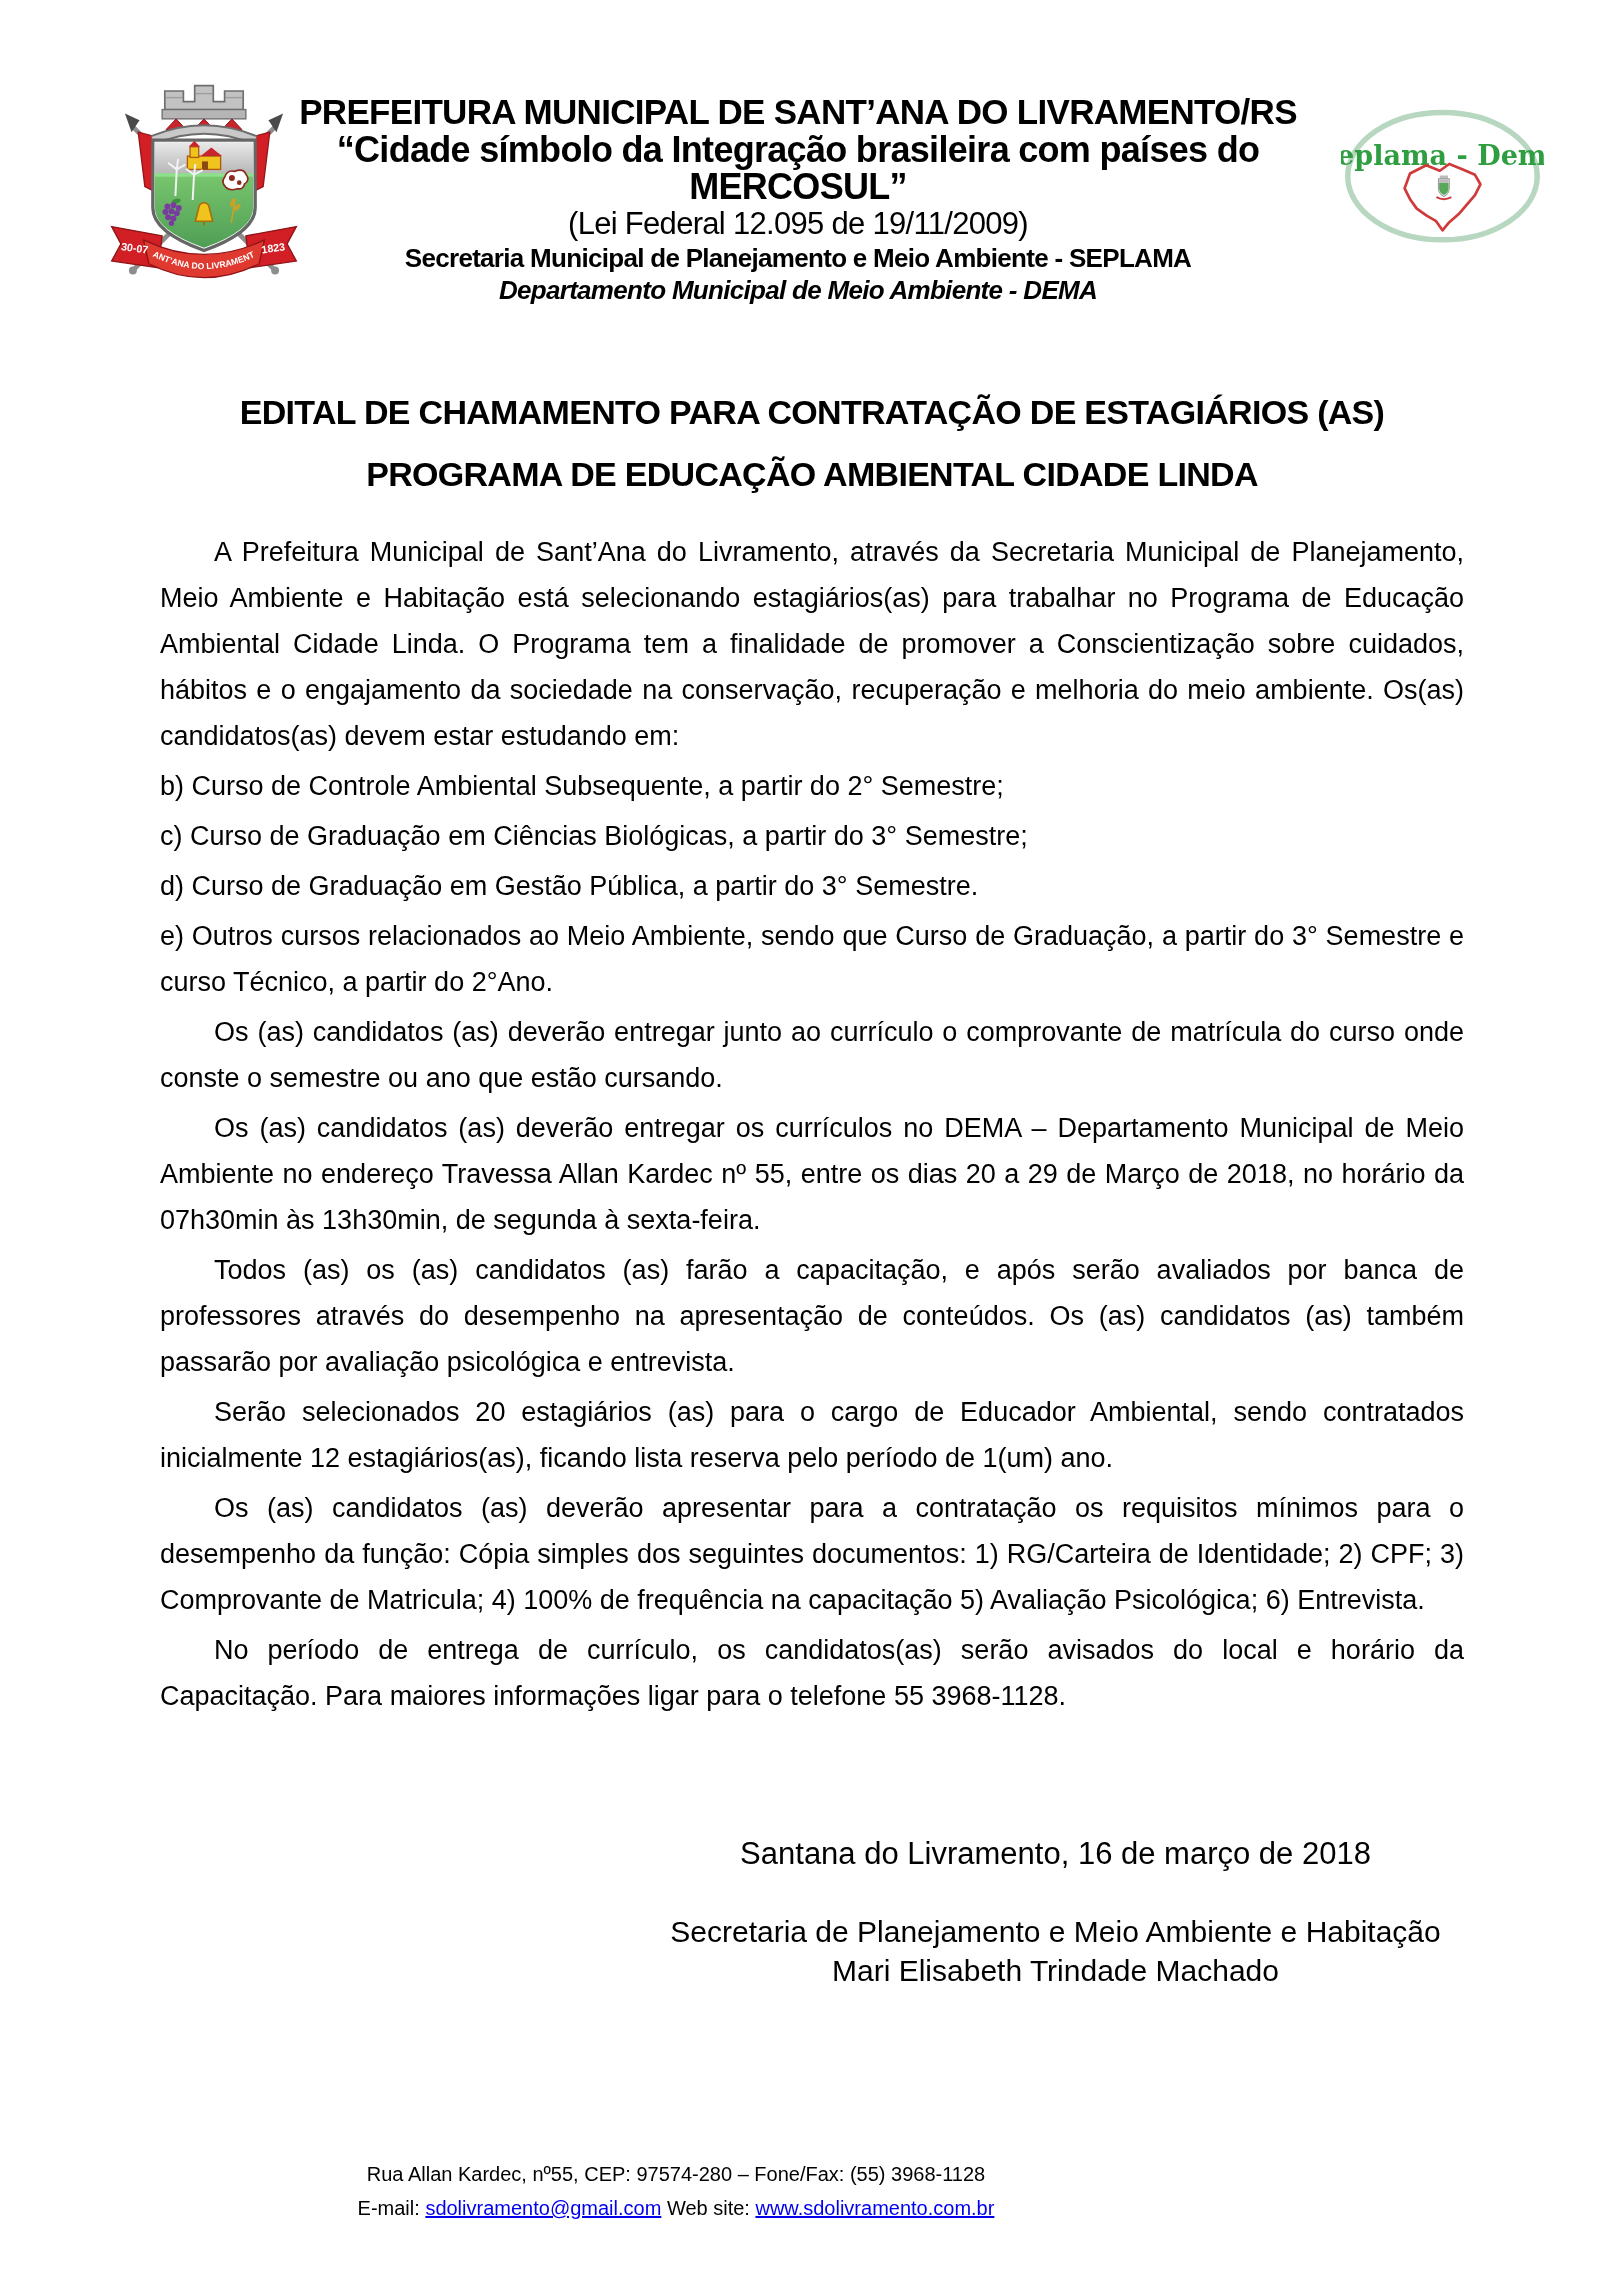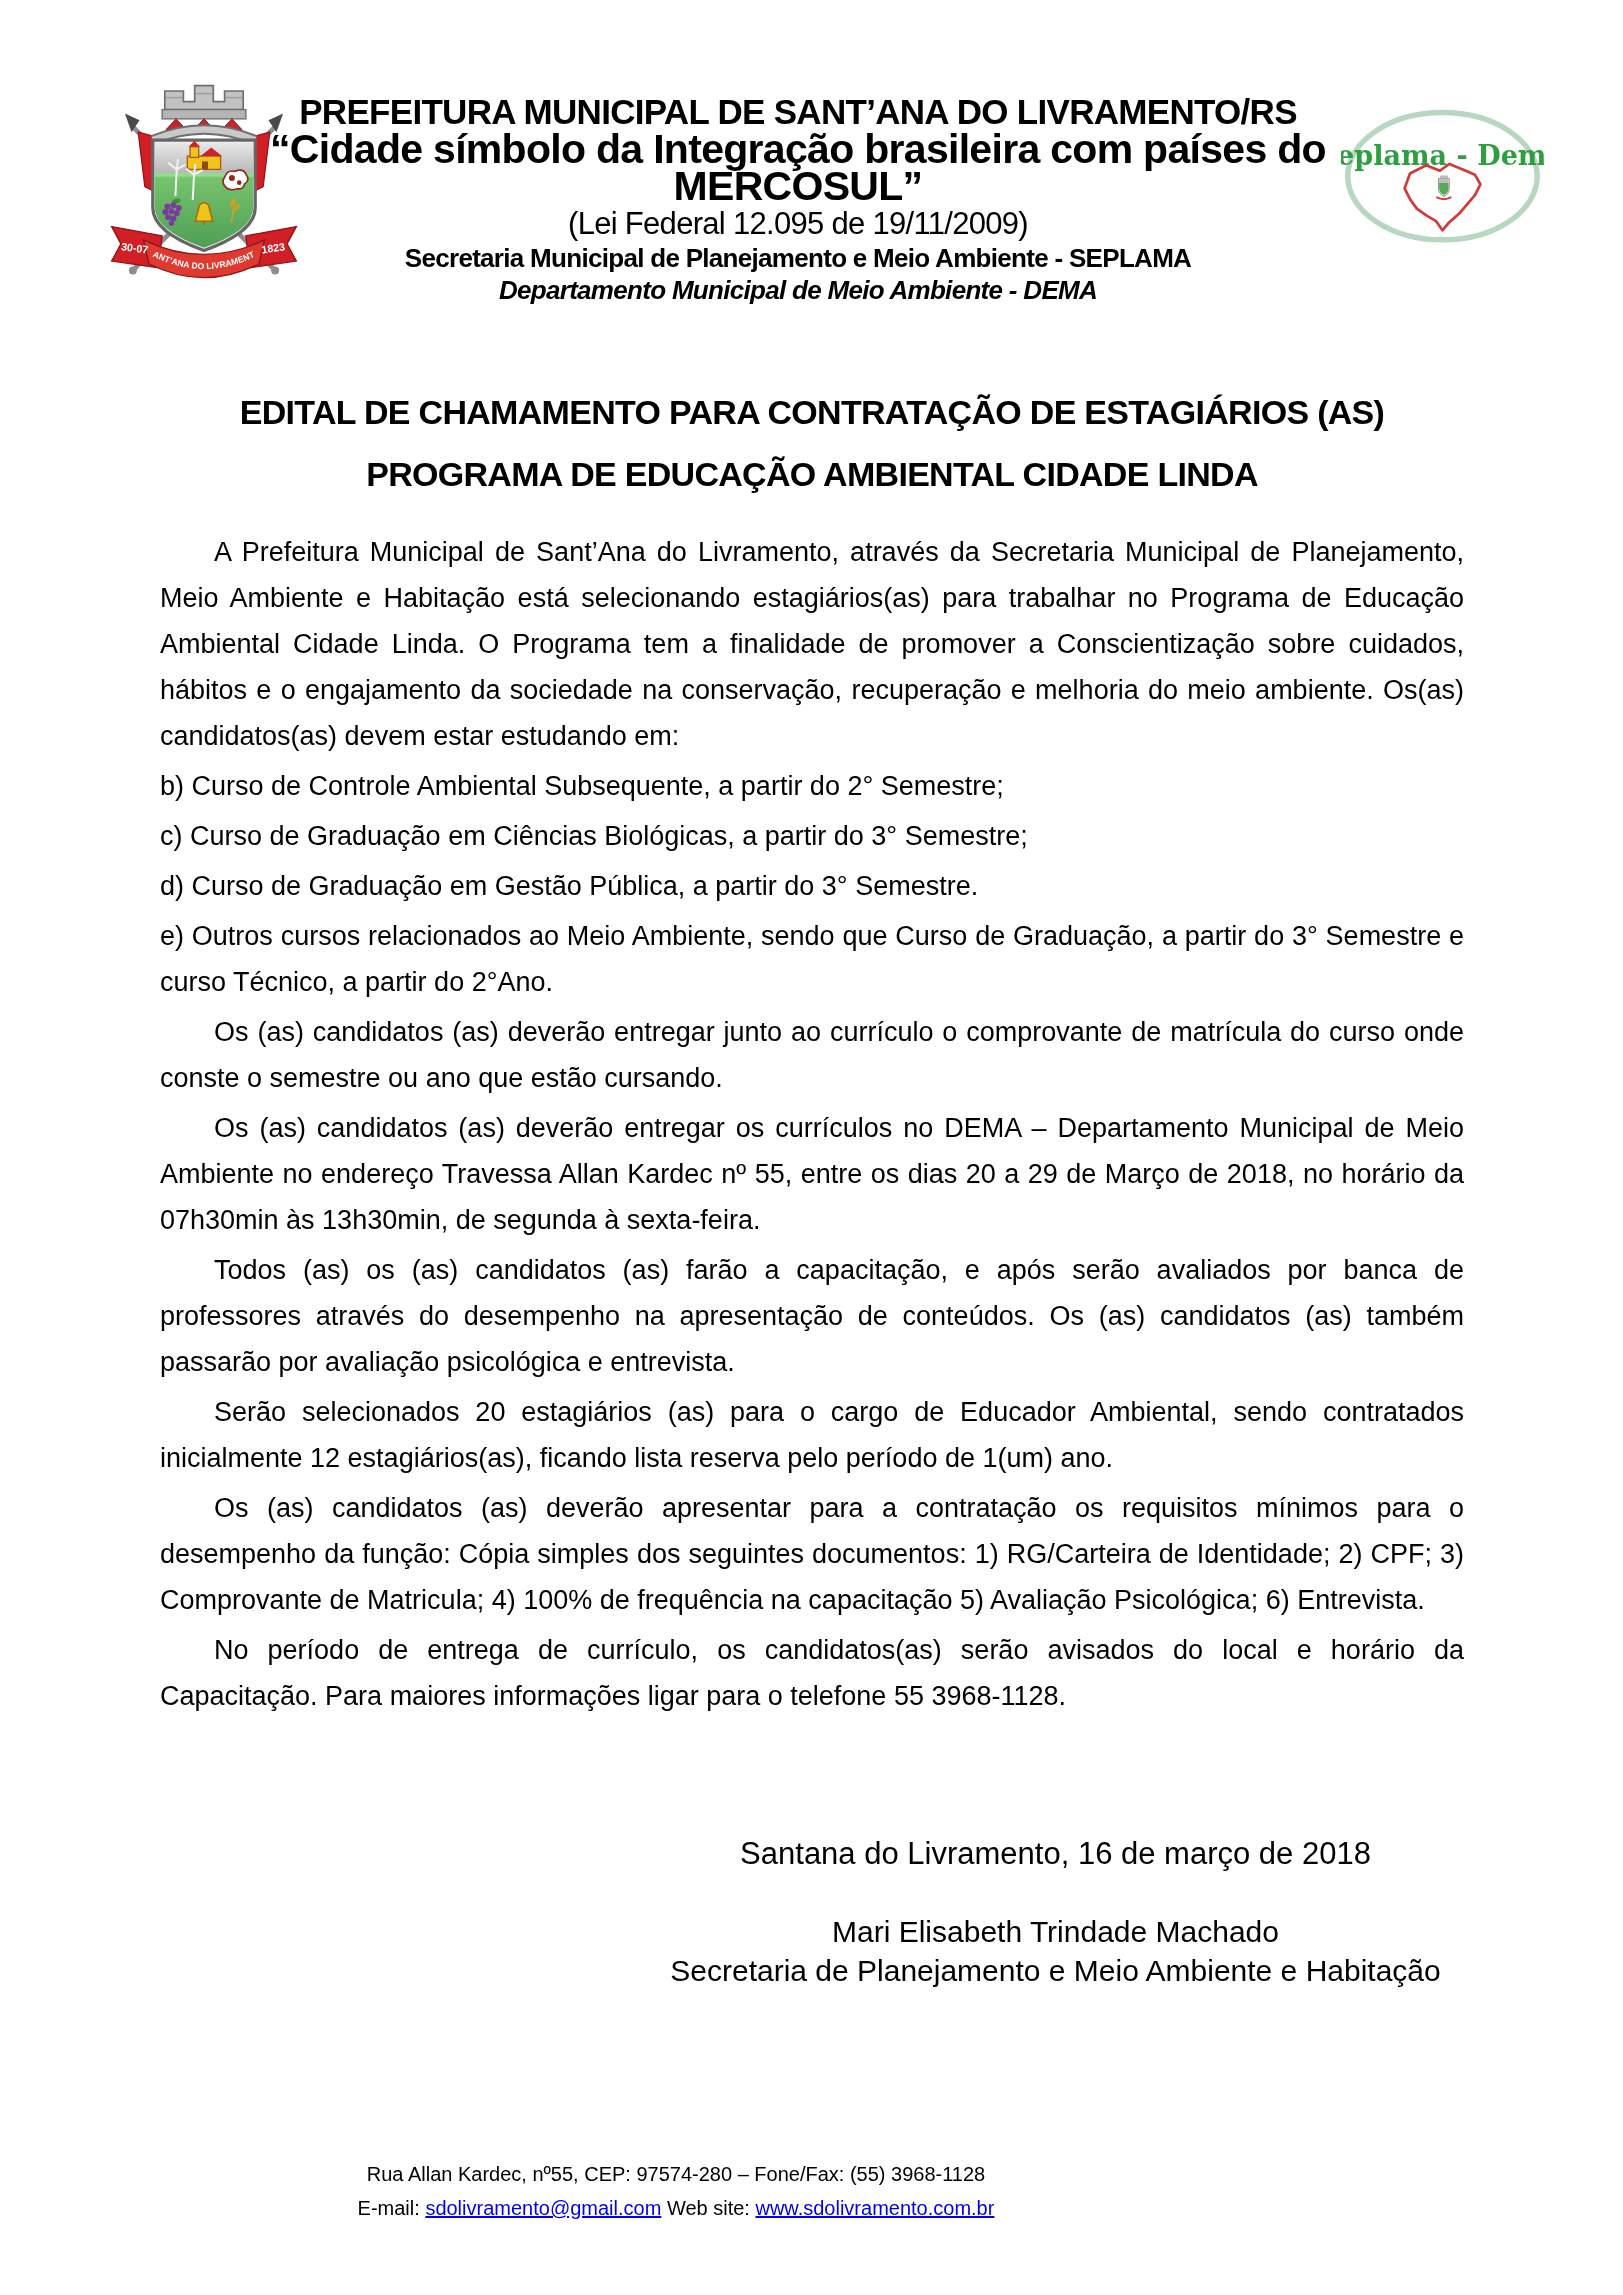--- a/index.html
+++ b/index.html
@@ -17,21 +17,21 @@
   .crest-svg { position: absolute; left: 101px; top: 76px; width: 206px; height: 220px; }
   .logo-svg  { position: absolute; left: 1341px; top: 107px; width: 203px; height: 139px; }
 
   .header-text {
     position: absolute;
     left: 257px; top: 92px; width: 1082px;
     text-align: center;
     letter-spacing: -0.7px;
   }
   .h-line1 { font-size: 35px; font-weight: bold; line-height: 39px; }
-  .h-line2 { font-size: 41px; font-weight: bold; line-height: 37px; }
+  .h-line2 { font-size: 36px; font-weight: bold; line-height: 37px; }
   .h-line3 { font-size: 31px; font-weight: normal; line-height: 37px; }
   .h-line4 { font-size: 26px; font-weight: bold; line-height: 32px; }
   .h-line5 { font-size: 26px; font-weight: bold; line-height: 32px; font-style: italic; }
 
   
   .title-main, .title-sub {
     position: absolute; left: 156px; width: 1312px;
     text-align: center; font-weight: bold; font-size: 34px;
     letter-spacing: -0.7px; line-height: 38px;
   }
@@ -216,22 +216,22 @@
     <p class="indent">Os (as) candidatos (as) deverão entregar os currículos no DEMA – Departamento Municipal de Meio Ambiente no endereço Travessa Allan Kardec nº 55, entre os dias 20 a 29 de Março de 2018, no horário da 07h30min às 13h30min, de segunda à sexta-feira.</p>
     <p class="indent">Todos (as) os (as) candidatos (as) farão a capacitação, e após serão avaliados por banca de professores através do desempenho na apresentação de conteúdos. Os (as) candidatos (as) também passarão por avaliação psicológica e entrevista.</p>
     <p class="indent">Serão selecionados 20 estagiários (as) para o cargo de Educador Ambiental, sendo contratados inicialmente 12 estagiários(as), ficando lista reserva pelo período de 1(um) ano.</p>
     <p class="indent">Os (as) candidatos (as) deverão apresentar para a contratação os requisitos mínimos para o desempenho da função: Cópia simples dos seguintes documentos: 1) RG/Carteira de Identidade; 2) CPF; 3) Comprovante de Matricula; 4) 100% de frequência na capacitação 5) Avaliação Psicológica; 6)  Entrevista.</p>
     <p class="indent">No período de entrega de currículo, os candidatos(as) serão avisados do local e horário da Capacitação. Para maiores informações ligar para o telefone 55 3968-1128.</p>
   </main>
 
   <div class="dateline">Santana do Livramento, 16 de março de 2018</div>
 
   <div class="signature">
+    <div>Secretaria de Planejamento e Meio Ambiente e Habitação</div>
     <div>Mari Elisabeth Trindade Machado</div>
-    <div>Secretaria de Planejamento e Meio Ambiente e Habitação</div>
   </div>
 
   <footer class="page-footer">
     <div>Rua Allan Kardec, nº55, CEP: 97574-280 – Fone/Fax: (55) 3968-1128</div>
     <div>
       <span>E-mail:</span>
       <a href="#">sdolivramento@gmail.com</a>
       <span>Web site:</span>
       <a href="#">www.sdolivramento.com.br</a>
     </div>

